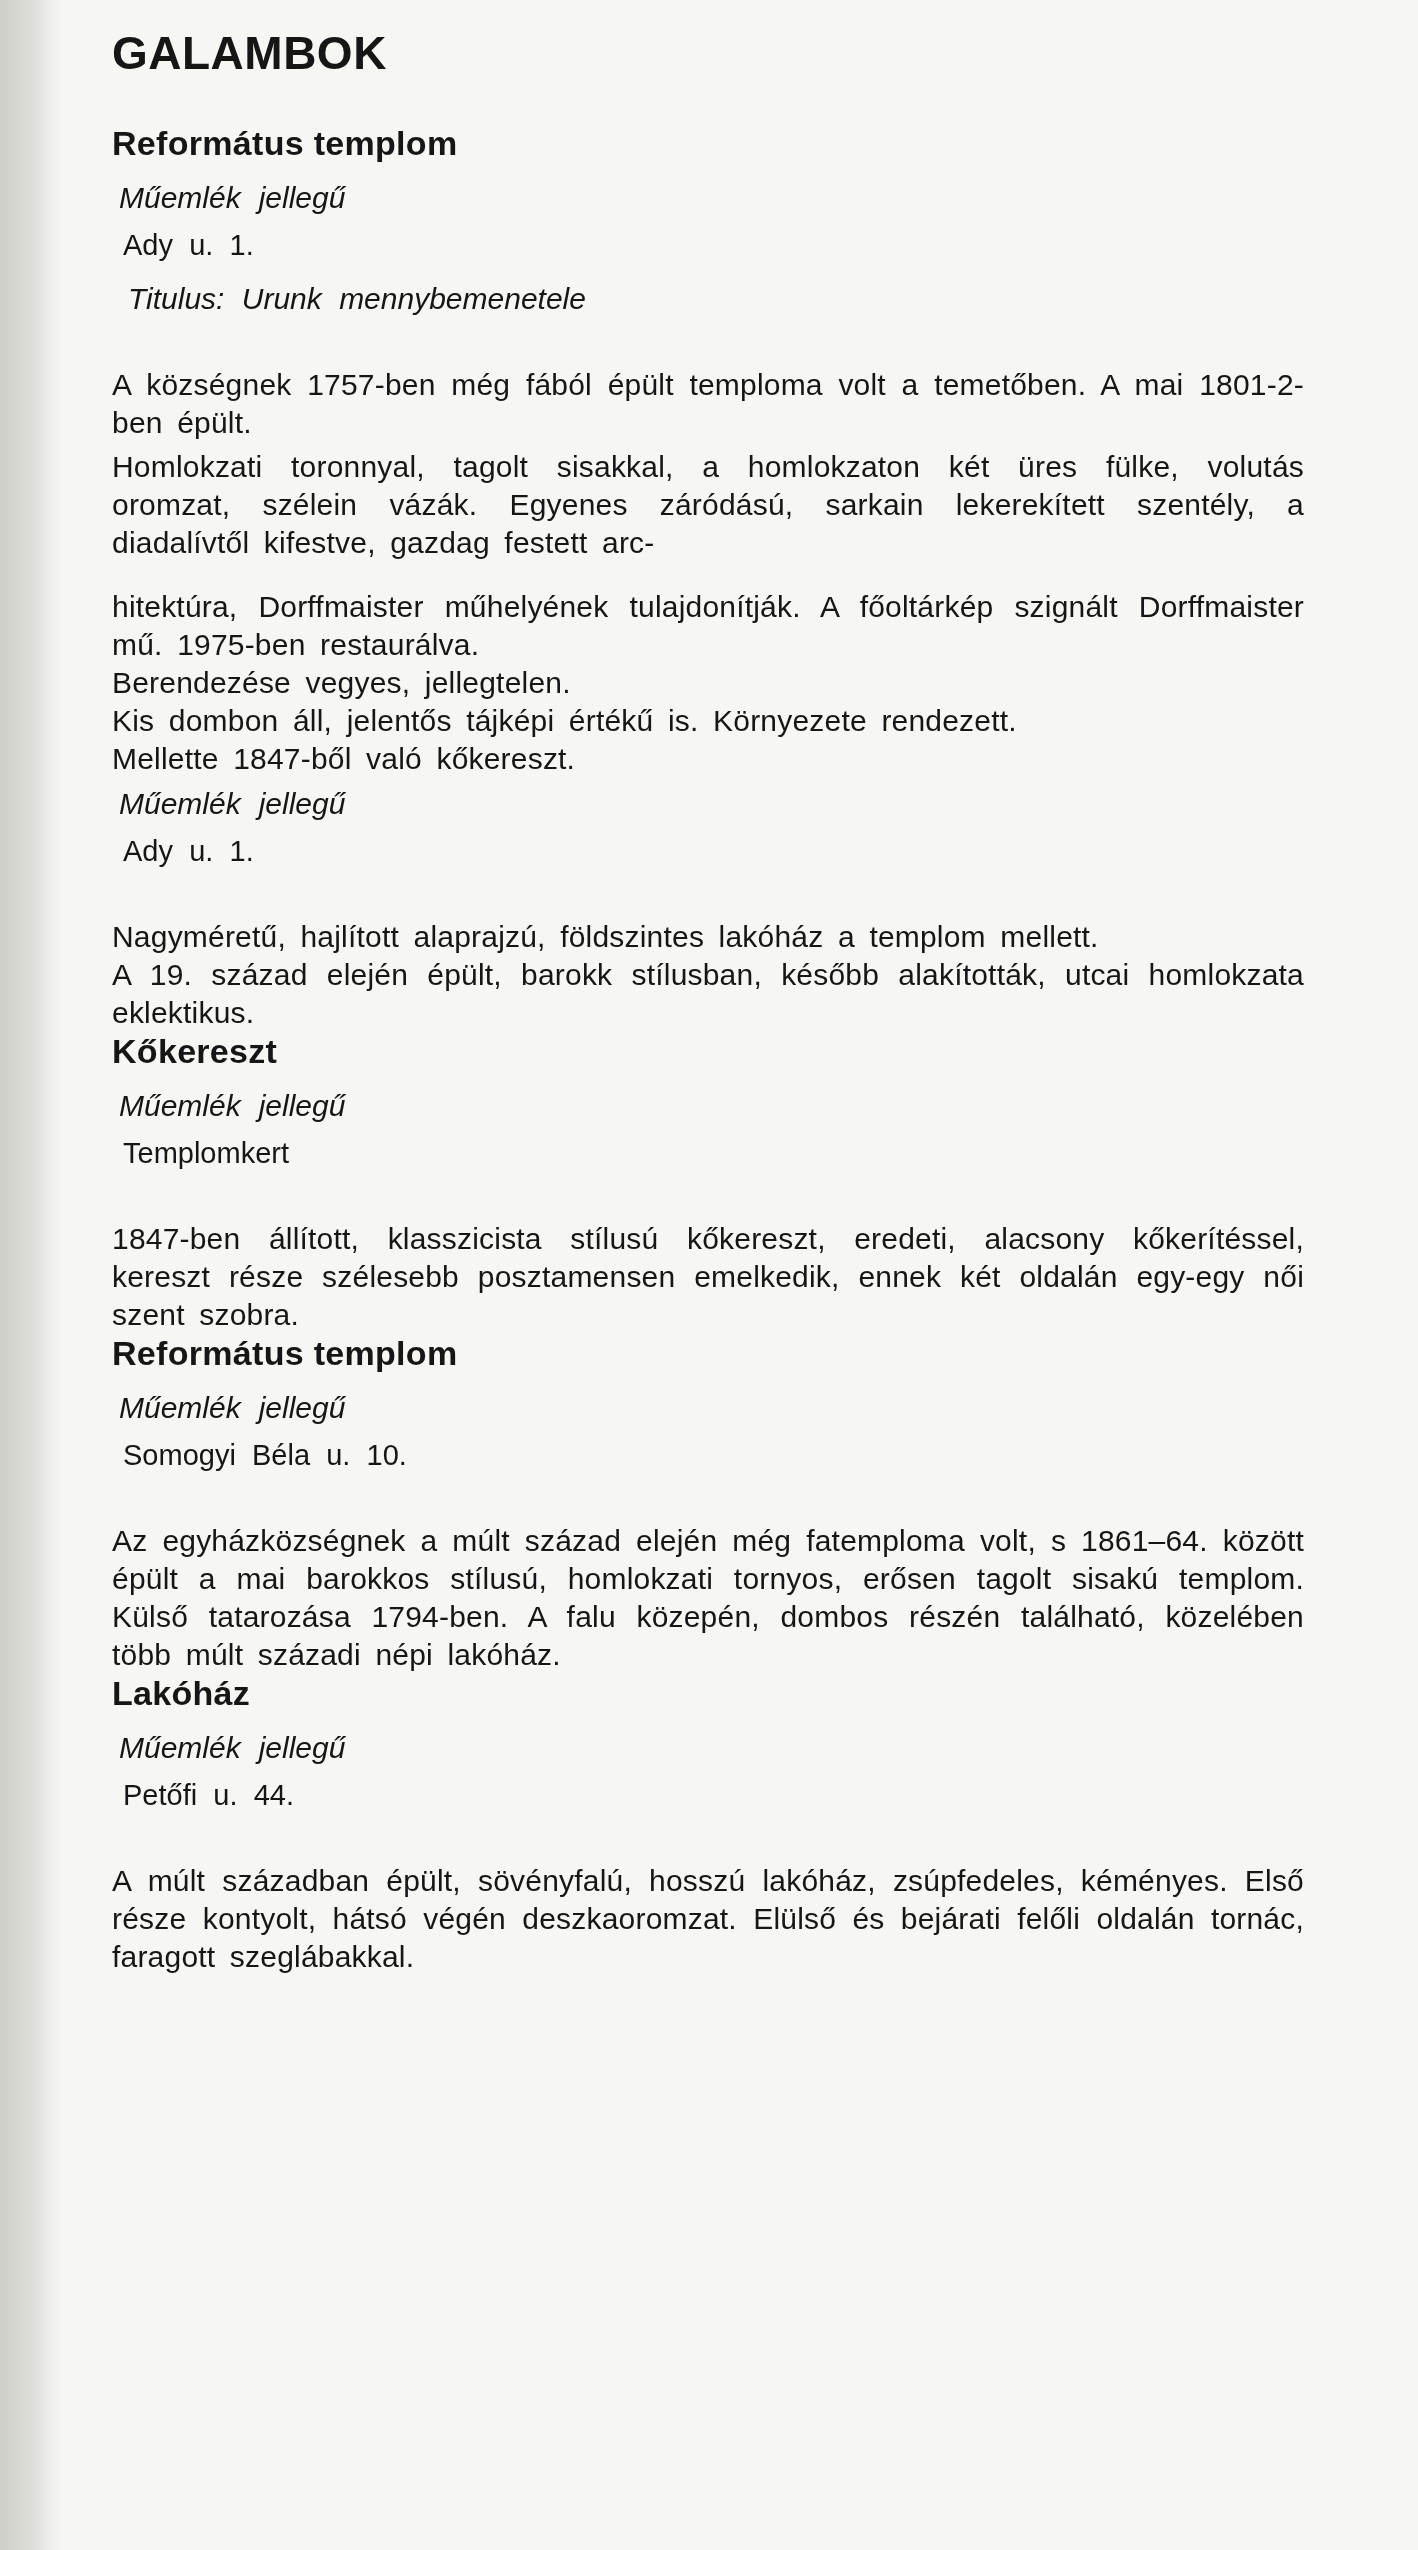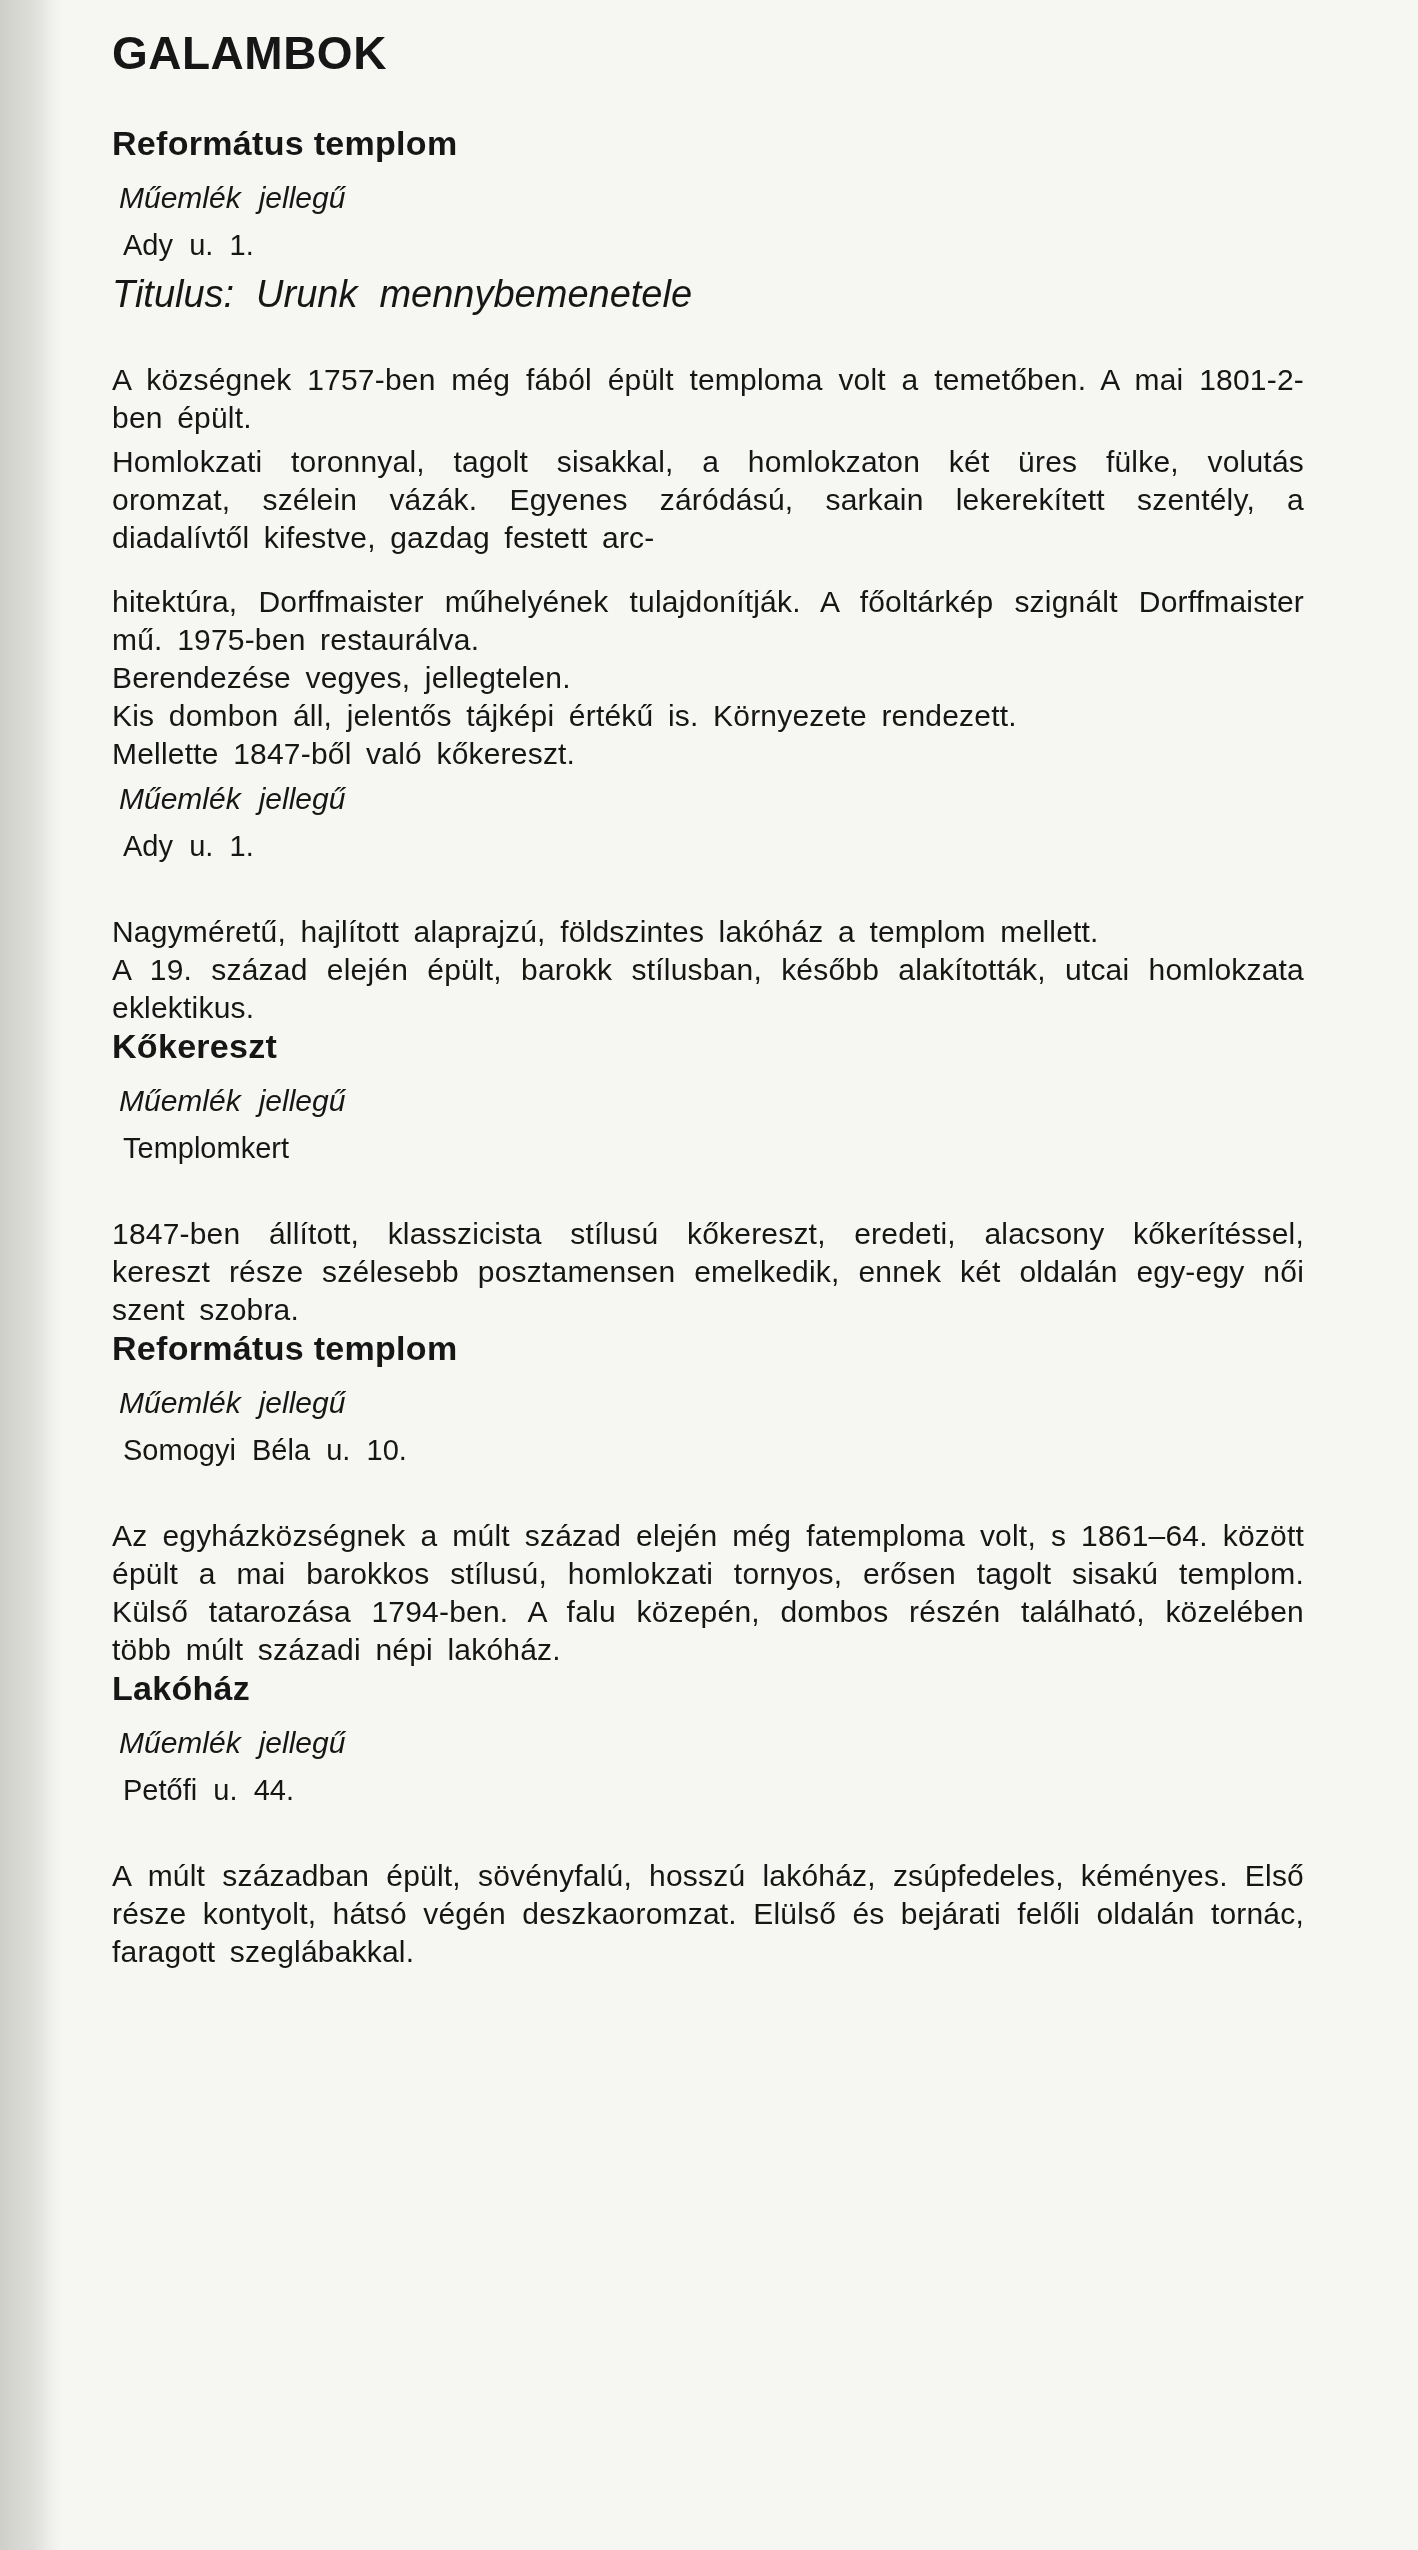--- a/index.html
+++ b/index.html
@@ -49,26 +49,26 @@
     margin: 7px;
   }
   .entry .address {
     font-size: 29px;
     font-weight: 500;
     word-spacing: 0.28em;
     line-height: 37px;
     margin: 11px;
   }
   .entry .titulus {
-    font-size: 38px;
+    font-size: 30px;
     font-style: italic;
     font-weight: 500;
     word-spacing: 0.3em;
     line-height: 38px;
-    margin: 0;
+    margin: 16px;
   }
   .entry .body { margin-top: 48px; }
   .entry .body p {
     margin: 0;
     font-size: 30px;
     line-height: 38px;
     text-align: justify;
     word-spacing: 0.2em;
     letter-spacing: 0.2px;
   }

